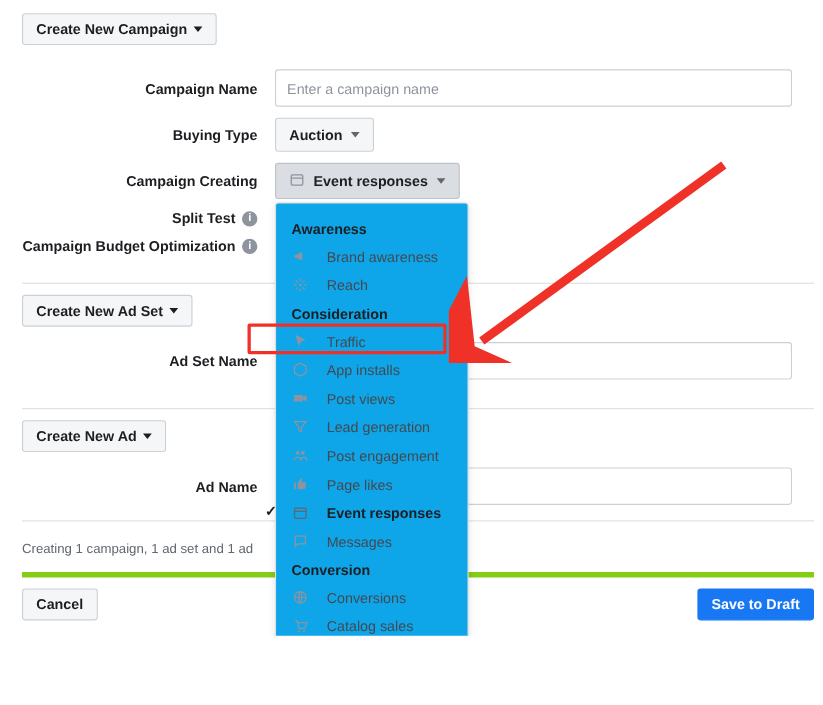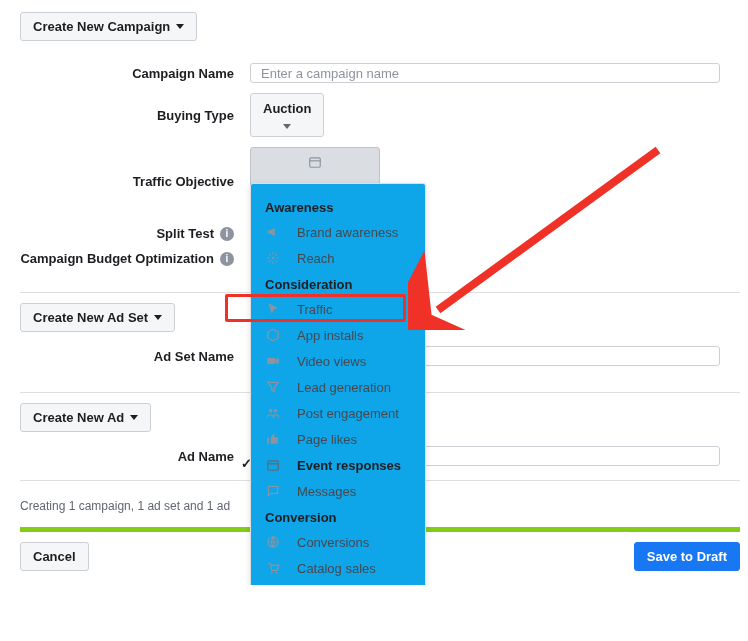--- a/index.html
+++ b/index.html
@@ -75,40 +75,39 @@
     color: #fff;
     font-size: 10px;
     font-weight: bold;
     align-items: center;
     justify-content: center;
     font-style: normal;
   }
   .text-input {
     flex: 1;
     max-width: 470px;
-    height: 20px;
+    height: 34px;
     border: 1px solid #ccd0d5;
     border-radius: 3px;
     padding: 0 10px;
     font-size: 13px;
     color: #1c1e21;
   }
   .text-input::placeholder { color: #8d949e; }
   .select-btn {
     display: inline-flex;
     align-items: center;
     gap: 8px;
     background: #f5f6f7;
     border: 1px solid #ccd0d5;
     border-radius: 3px;
     padding: 7px 12px;
     font-weight: 600;
     font-size: 13px;
     cursor: pointer;
-    flex-direction: column;
   }
   .select-btn.active {
     background: #dadde1;
     border-color: #bec3c9;
   }
   .objective-wrap {
     position: relative;
   }
   .dropdown {
     position: absolute;
@@ -212,21 +211,21 @@
 
   <div class="row">
     <div class="label">Buying Type</div>
     <div class="select-btn">
       <span>Auction</span>
       <span class="caret"></span>
     </div>
   </div>
 
   <div class="row">
-    <div class="label">Traffic Objective</div>
+    <div class="label">Campaign Creating</div>
     <div class="objective-wrap">
       <div class="select-btn active">
         <span class="icon">
           <svg class="icon-svg-sm" viewBox="0 0 24 24">
               <rect x="3" y="5" width="18" height="16" rx="2" fill="none" stroke="#8d949e" stroke-width="2"></rect>
               <line x1="3" y1="10" x2="21" y2="10" stroke="#8d949e" stroke-width="2"></line>
             </svg>
         </span>
         <span>Event responses</span>
         <span class="caret"></span>
@@ -270,21 +269,21 @@
             </span>
           <span>App installs</span>
         </div>
         <div class="dd-item">
           <span class="icon">
               <svg class="icon-svg-sm" viewBox="0 0 24 24">
                 <rect x="2" y="7" width="14" height="10" rx="1"></rect>
                 <path d="M16 10l6-3v10l-6-3z"></path>
               </svg>
             </span>
-          <span>Video views</span>
+          <span>Post views</span>
         </div>
         <div class="dd-item">
           <span class="icon">
               <svg class="icon-svg-sm" viewBox="0 0 24 24">
                 <path d="M3 4h18l-7 9v7l-4-2v-5L3 4z" fill="none" stroke="#8d949e" stroke-width="2"></path>
               </svg>
             </span>
           <span>Lead generation</span>
         </div>
         <div class="dd-item">

